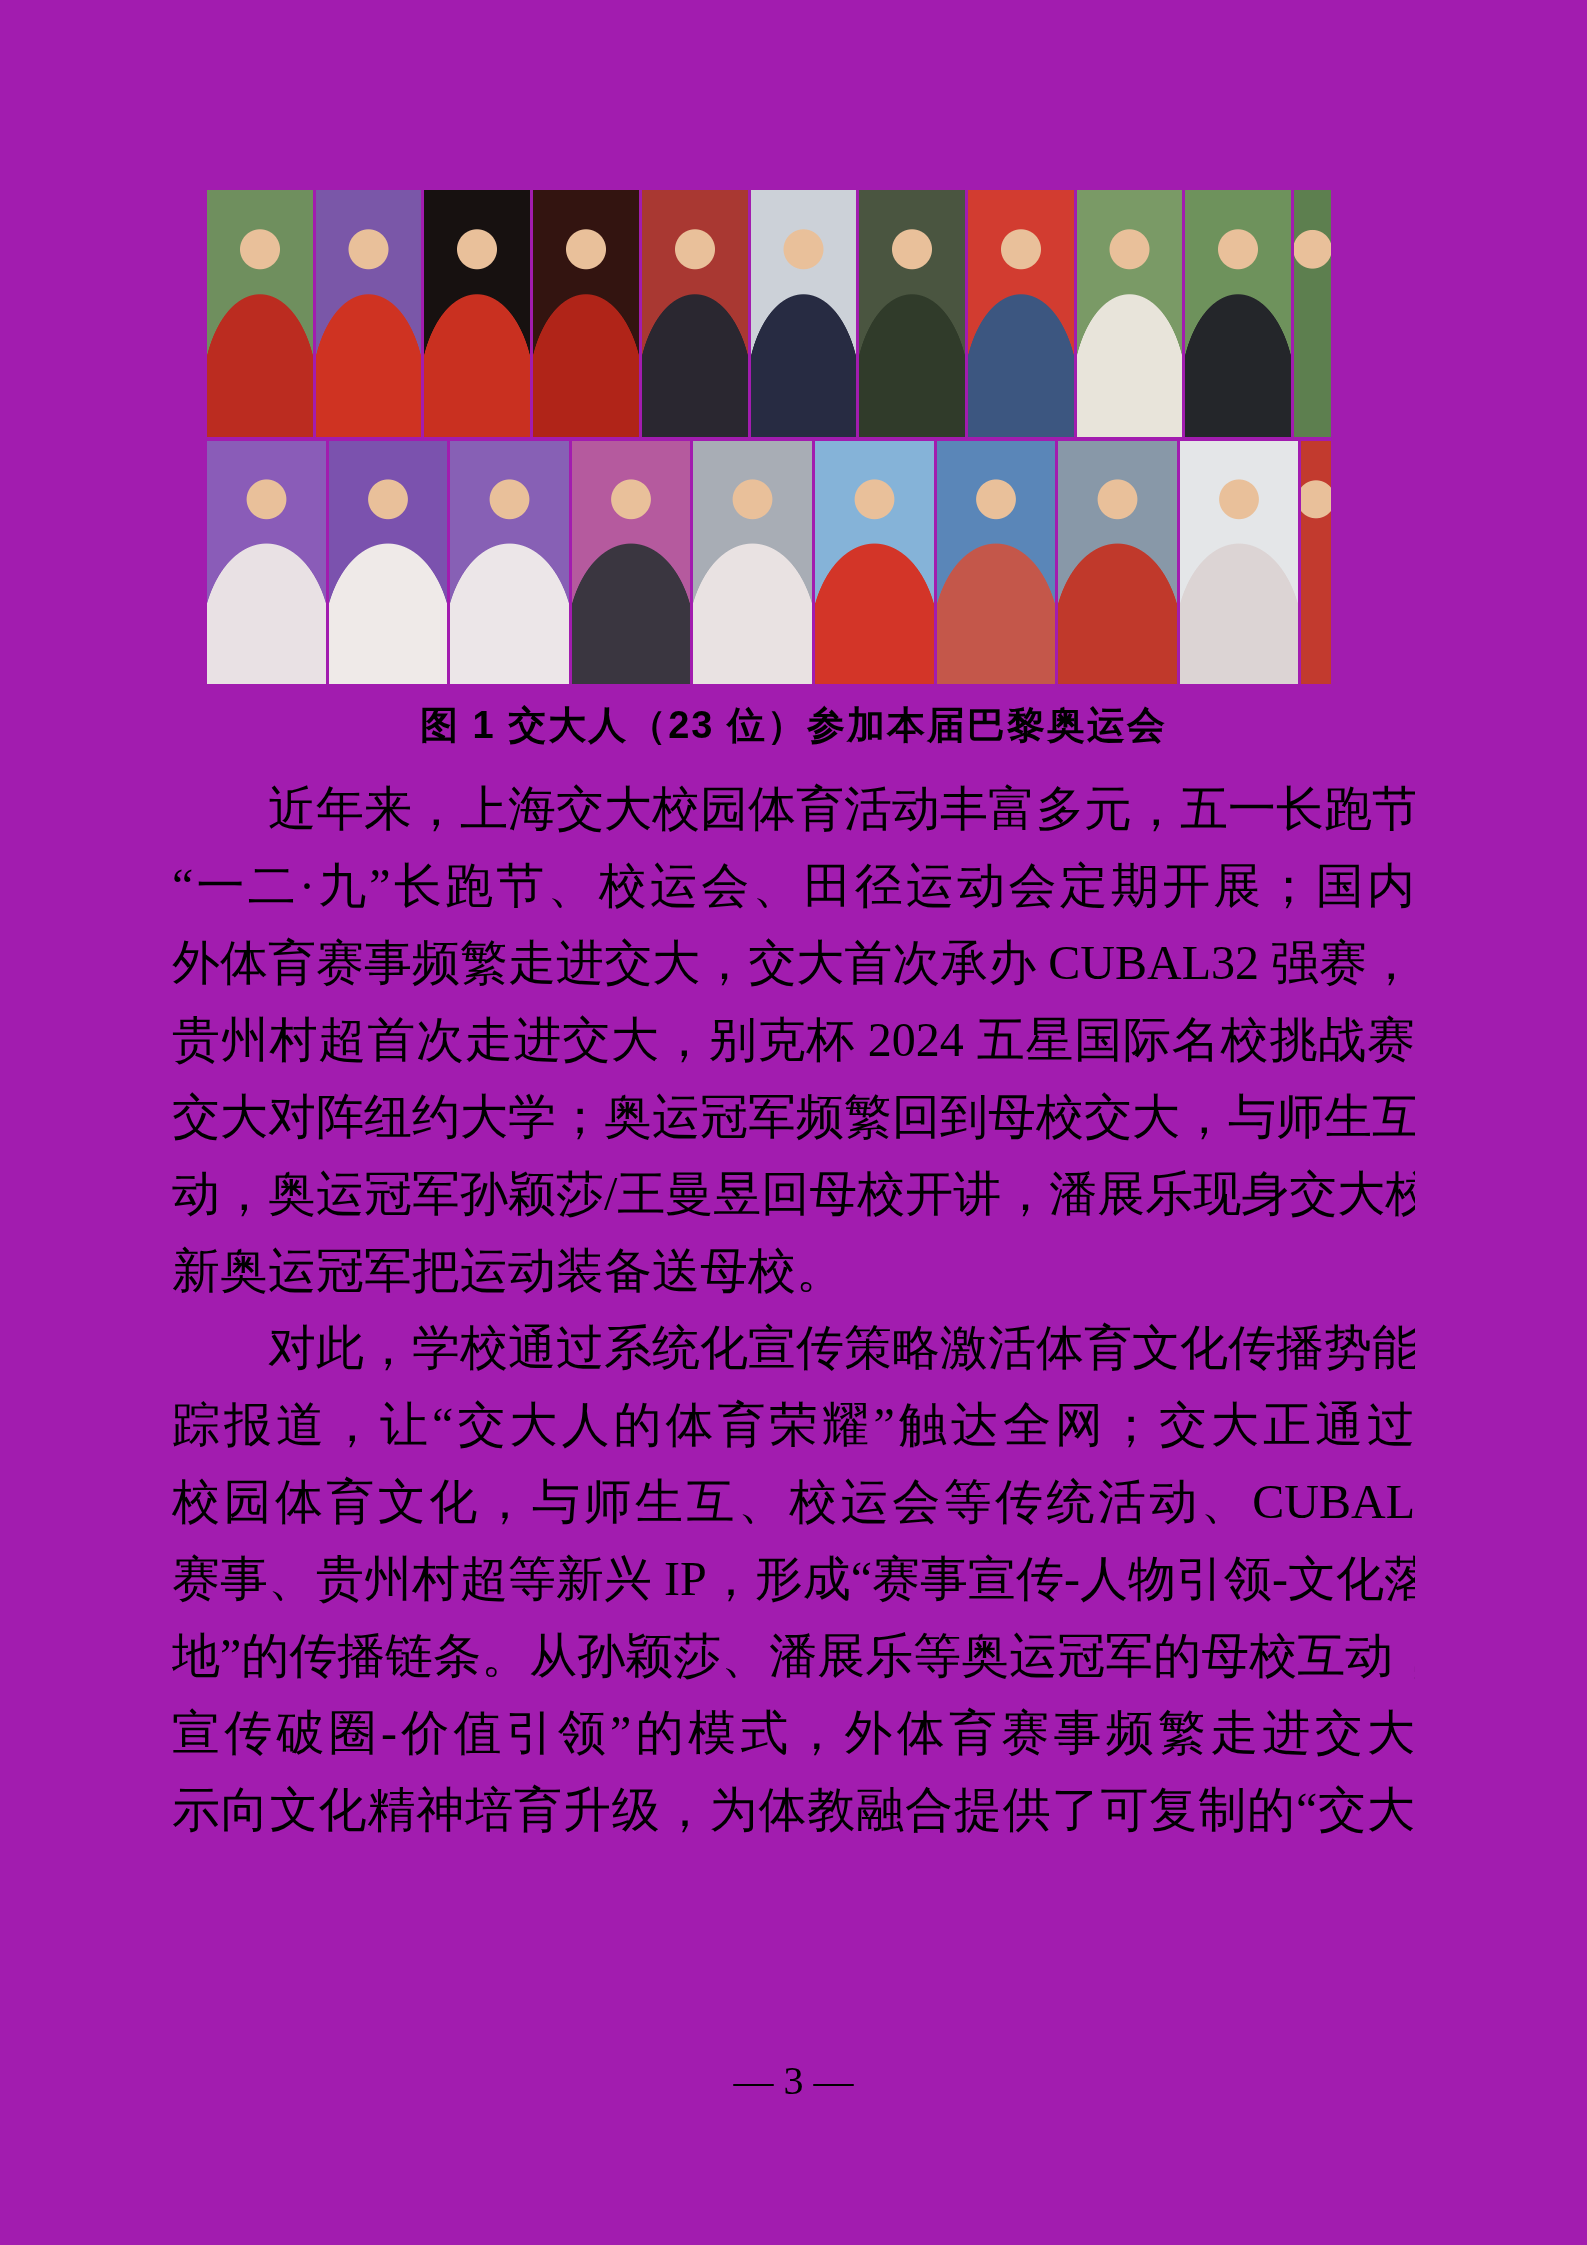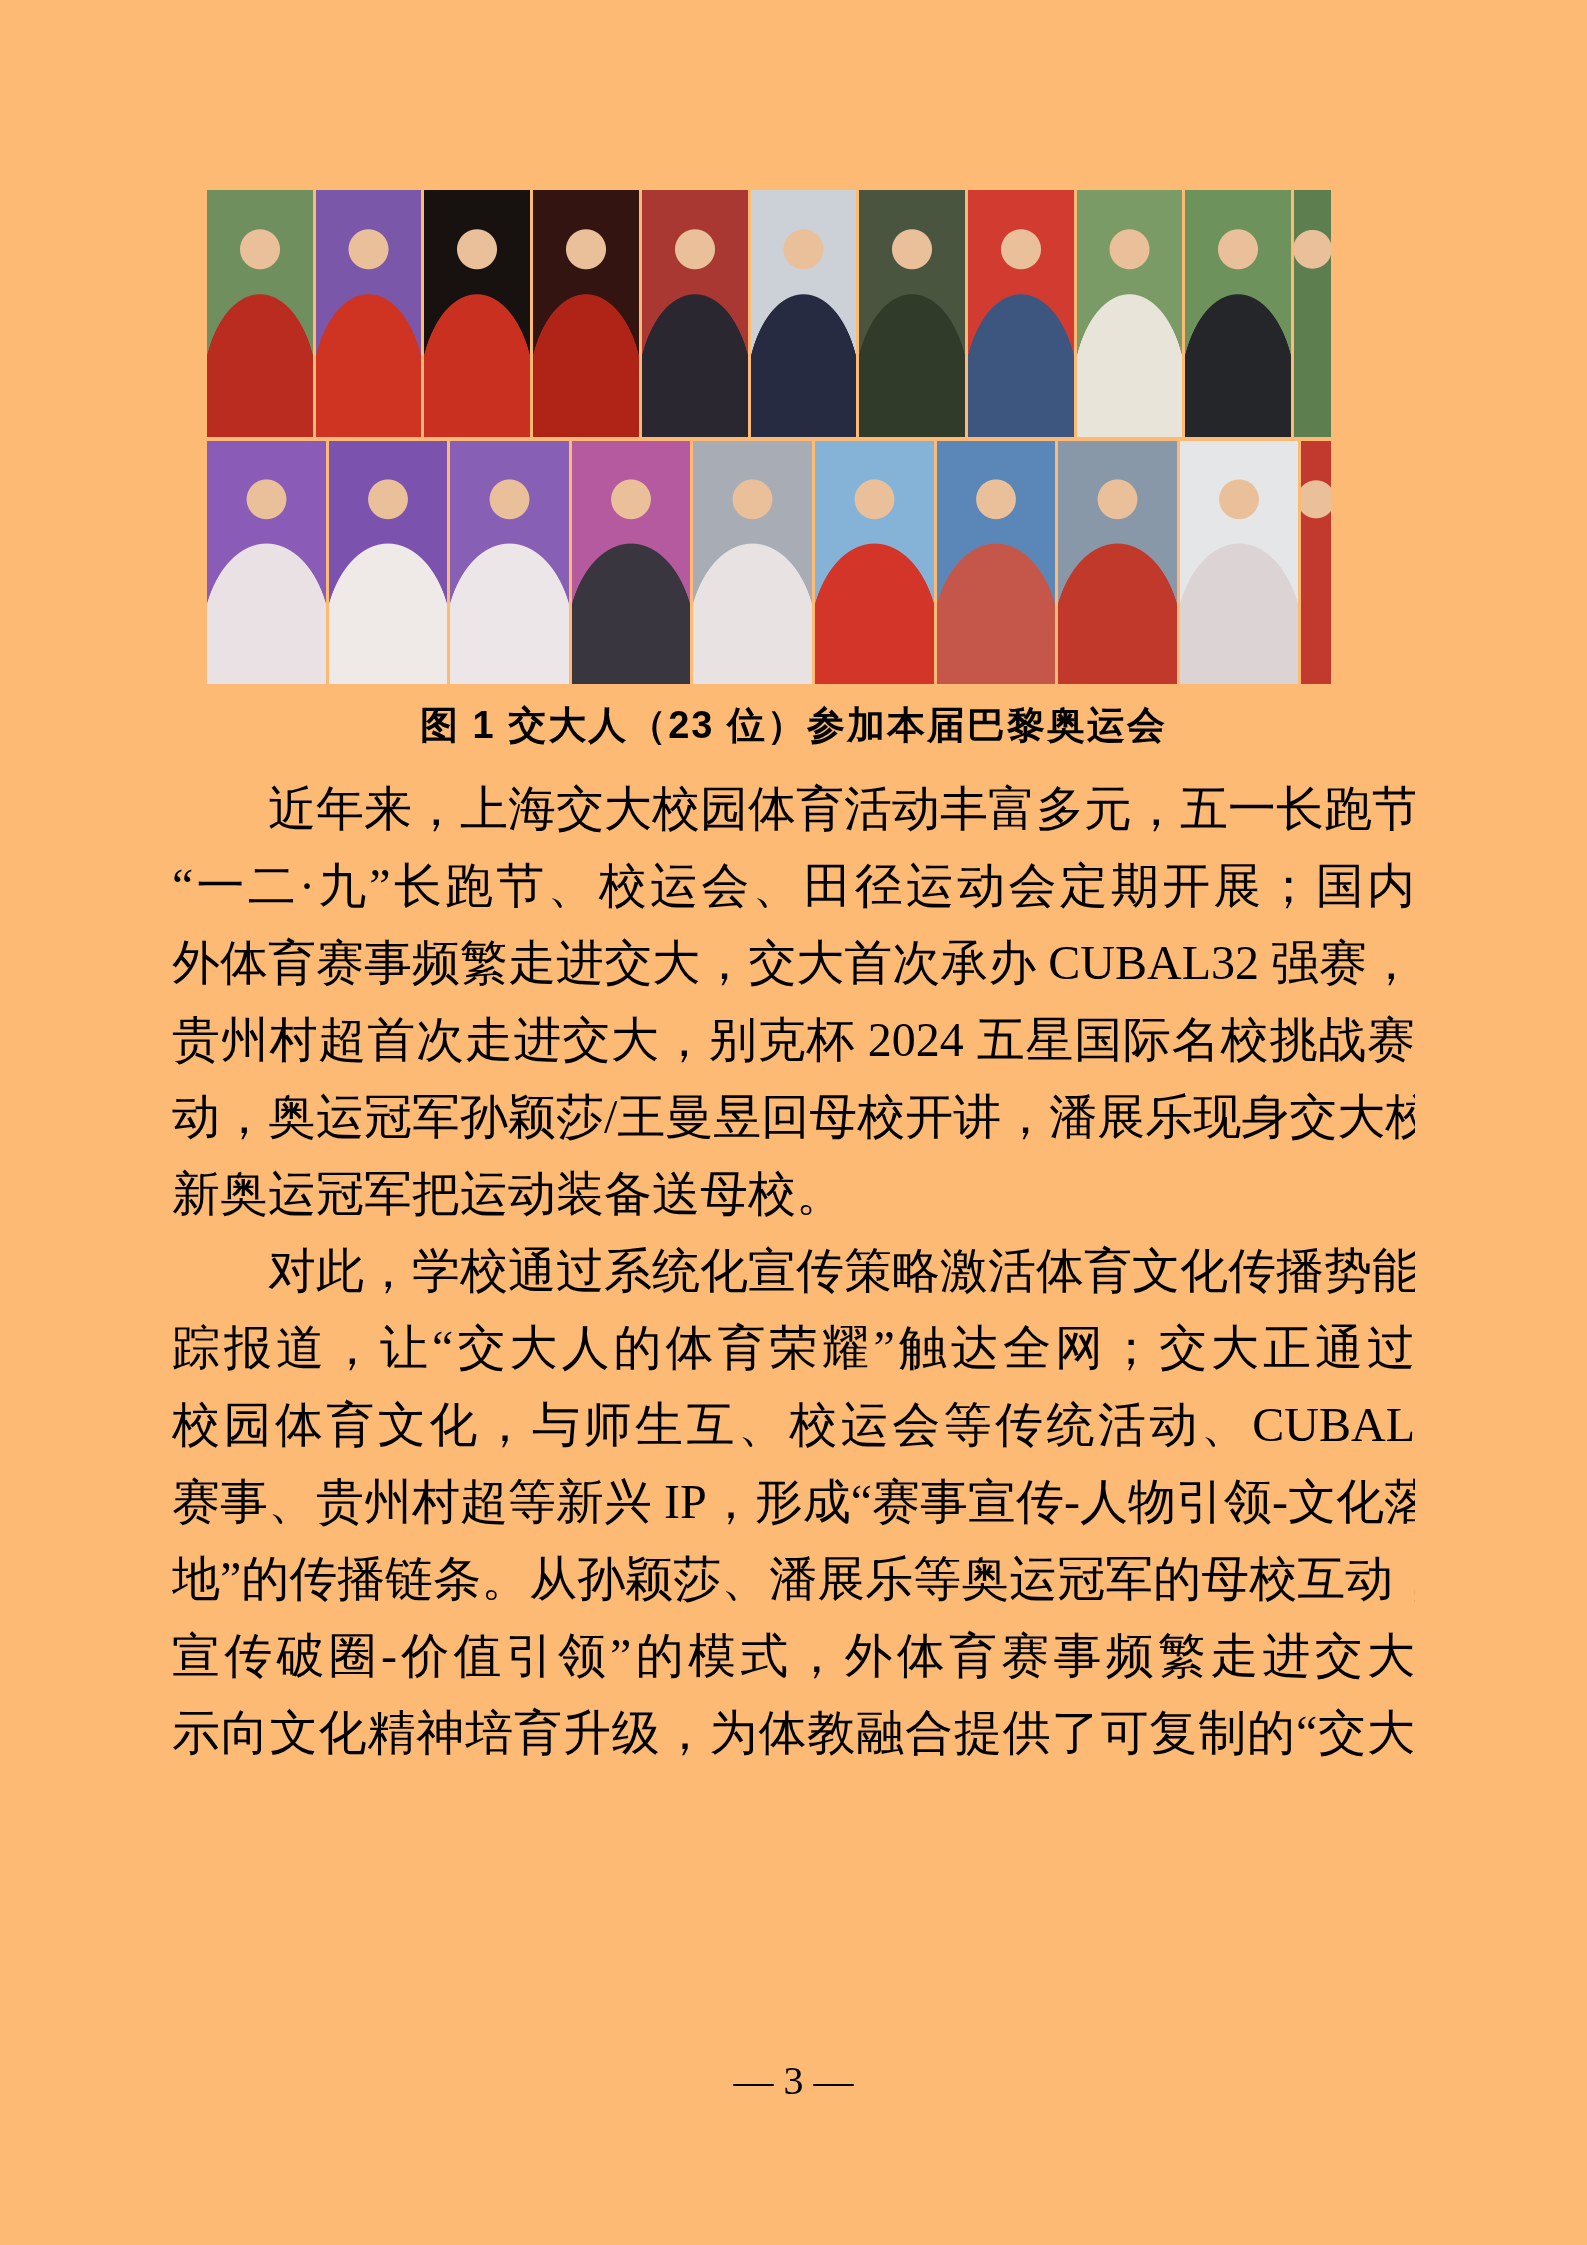--- a/index.html
+++ b/index.html
@@ -1,21 +1,21 @@
 <!DOCTYPE html>
 <html><head>
 <meta charset="utf-8">
 <style>
   html,body{margin:0;padding:0;background:#888;}
   .page{
     position:relative;
     width:1587px;
     height:2245px;
     margin:0 auto;
-    background:#fdba74;
+    background:#a21caf;
     overflow:hidden;
     color:#000;
     font-family:"Liberation Serif", serif;
   }
   
   .collage{
     position:absolute;
     left:207px;
     top:190px;
     width:1124px;
@@ -102,20 +102,21 @@
       </div>
   </div>
 
   <div class="caption">图 1  交大人（23 位）参加本届巴黎奥运会</div>
 
   <div class="body-text">
       <div class="line indent">近年来，上海交大校园体育活动丰富多元，五一长跑节、</div>
       <div class="line">“一二·九”长跑节、校运会、田径运动会定期开展；国内</div>
       <div class="line">外体育赛事频繁走进交大，交大首次承办 CUBAL32 强赛，</div>
       <div class="line">贵州村超首次走进交大，别克杯 2024 五星国际名校挑战赛</div>
+      <div class="line">交大对阵纽约大学；奥运冠军频繁回到母校交大，与师生互</div>
       <div class="line">动，奥运冠军孙颖莎/王曼昱回母校开讲，潘展乐现身交大校</div>
       <div class="line flush">新奥运冠军把运动装备送母校。</div>
       <div class="line indent">对此，学校通过系统化宣传策略激活体育文化传播势能:</div>
       <div class="line">踪报道，让“交大人的体育荣耀”触达全网；交大正通过</div>
       <div class="line">校园体育文化，与师生互、校运会等传统活动、CUBAL</div>
       <div class="line">赛事、贵州村超等新兴 IP，形成“赛事宣传-人物引领-文化落</div>
       <div class="line">地”的传播链条。从孙颖莎、潘展乐等奥运冠军的母校互动，</div>
       <div class="line">宣传破圈-价值引领”的模式，外体育赛事频繁走进交大</div>
       <div class="line">示向文化精神培育升级，为体教融合提供了可复制的“交大</div>
     </div>

